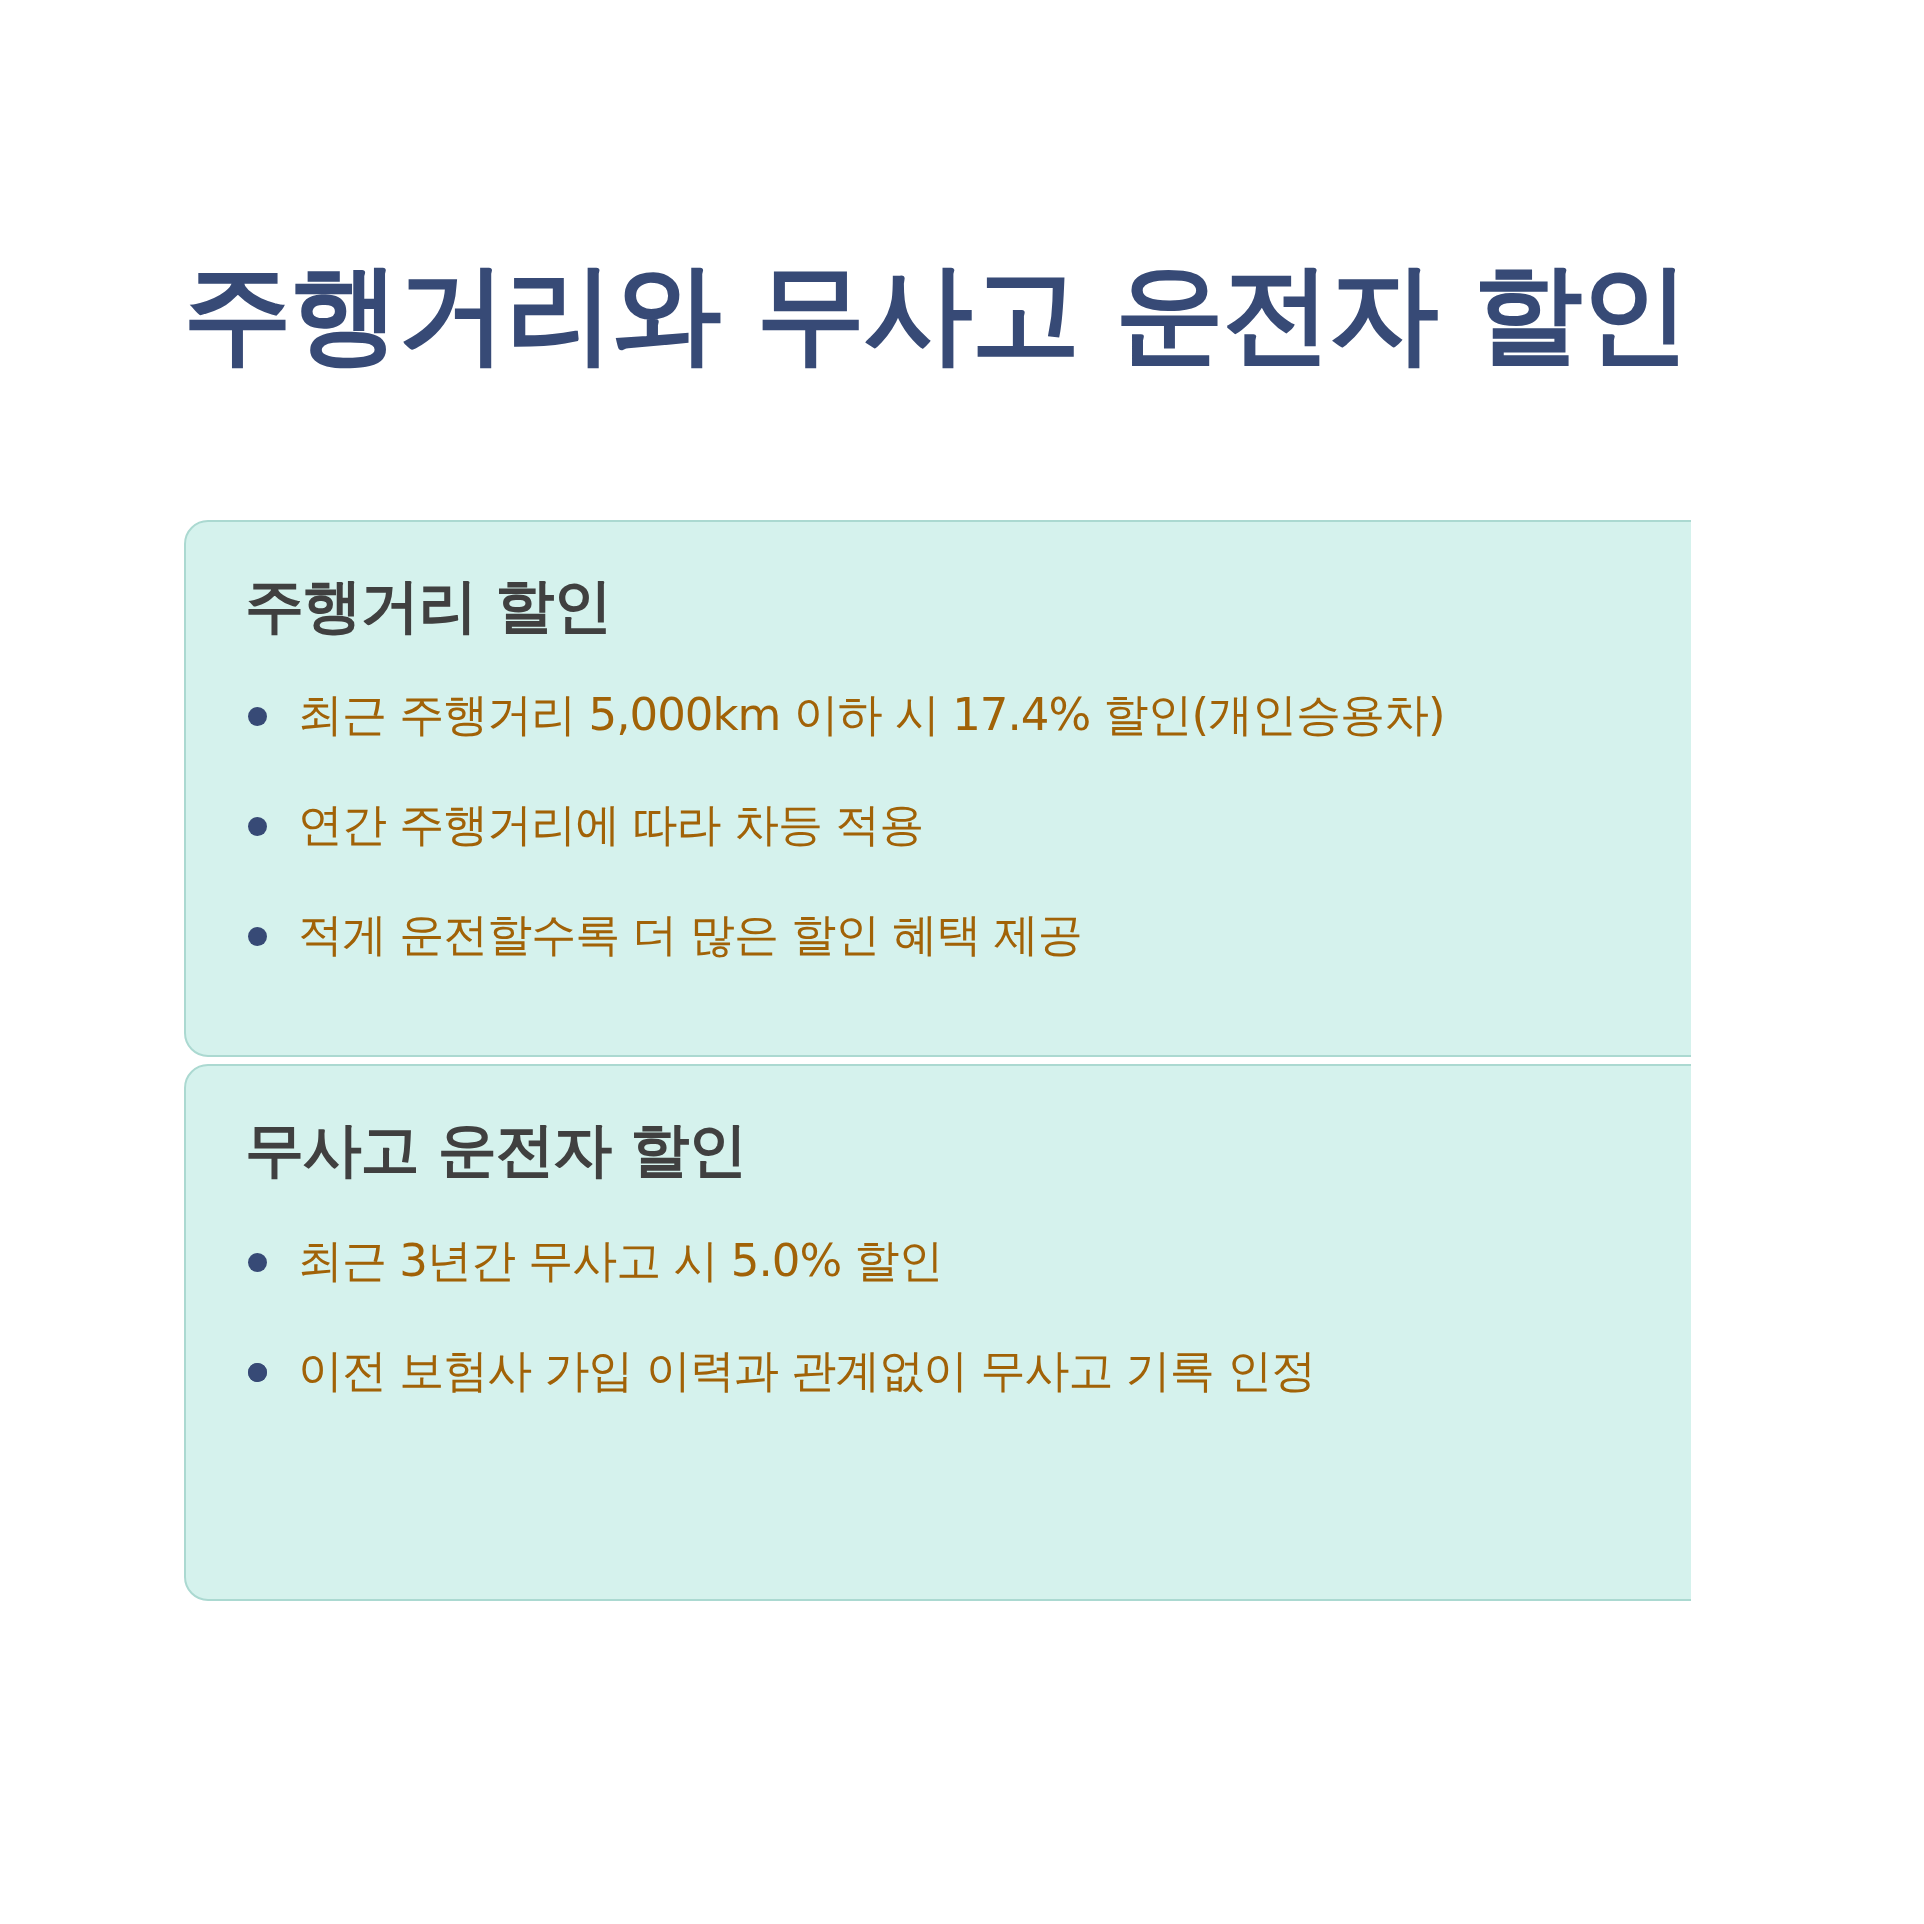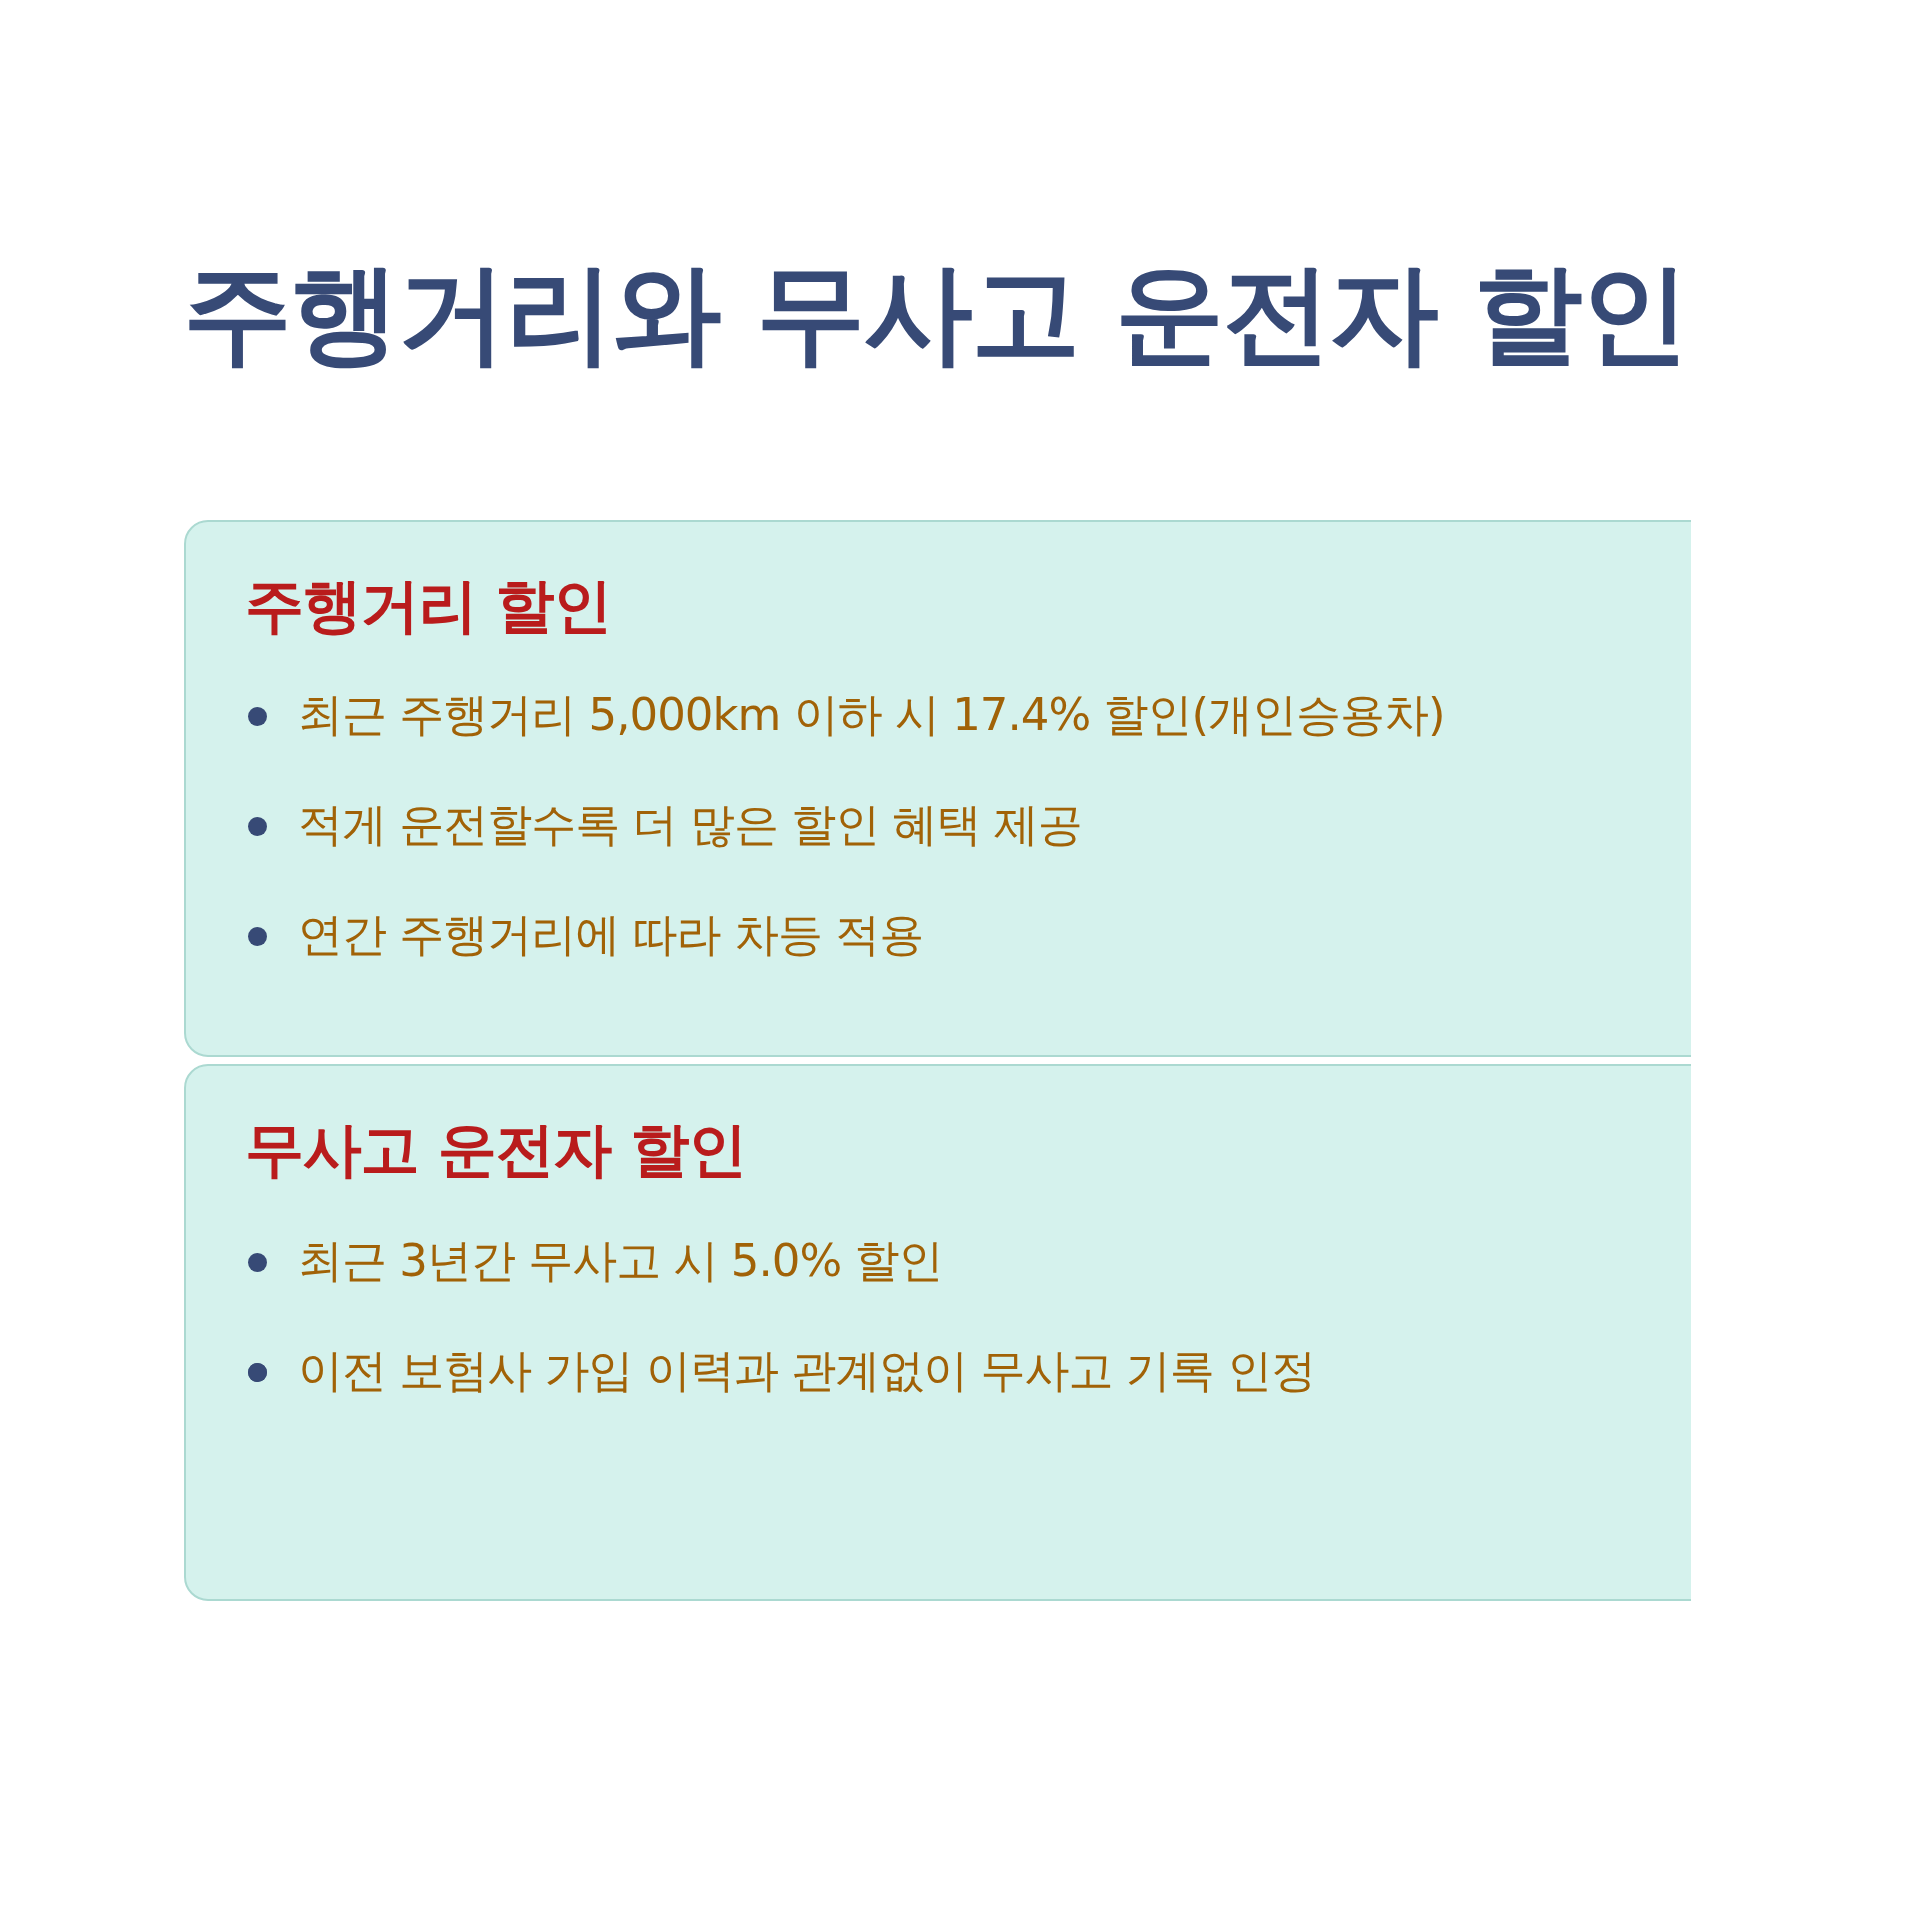--- a/index.html
+++ b/index.html
@@ -50,21 +50,21 @@
   }
 
   .card--mileage { top: 520px;  height: 537px; }
   .card--noclaim { top: 1064px; height: 537px; }
 
   .card-title {
     font-size: 59px;
     font-weight: 700;
     line-height: 1.16;
     letter-spacing: -1.2px;
-    color: #b91c1c;
+    color: #404040;
     white-space: nowrap;
   }
 
   .card--mileage .card-title { margin-bottom: 48px; }
   .card--noclaim .card-title { margin-bottom: 50px; }
 
   
   .bullet-list {
     list-style: none;
     padding-left: 53px;
@@ -104,25 +104,25 @@
 
   <section class="card card--mileage">
     <h2 class="card-title">주행거리 할인</h2>
     <ul class="bullet-list">
       <li class="bullet-item">
         <span class="bullet-dot"></span>
         <span class="bullet-text">최근 주행거리 5,000km 이하 시 17.4% 할인(개인승용차)</span>
       </li>
       <li class="bullet-item">
         <span class="bullet-dot"></span>
-        <span class="bullet-text">적게 운전할수록 더 많은 할인 혜택 제공</span>
+        <span class="bullet-text">연간 주행거리에 따라 차등 적용</span>
       </li>
       <li class="bullet-item">
         <span class="bullet-dot"></span>
-        <span class="bullet-text">연간 주행거리에 따라 차등 적용</span>
+        <span class="bullet-text">적게 운전할수록 더 많은 할인 혜택 제공</span>
       </li>
     </ul>
   </section>
 
   <section class="card card--noclaim">
     <h2 class="card-title">무사고 운전자 할인</h2>
     <ul class="bullet-list">
       <li class="bullet-item">
         <span class="bullet-dot"></span>
         <span class="bullet-text">최근 3년간 무사고 시 5.0% 할인</span>

